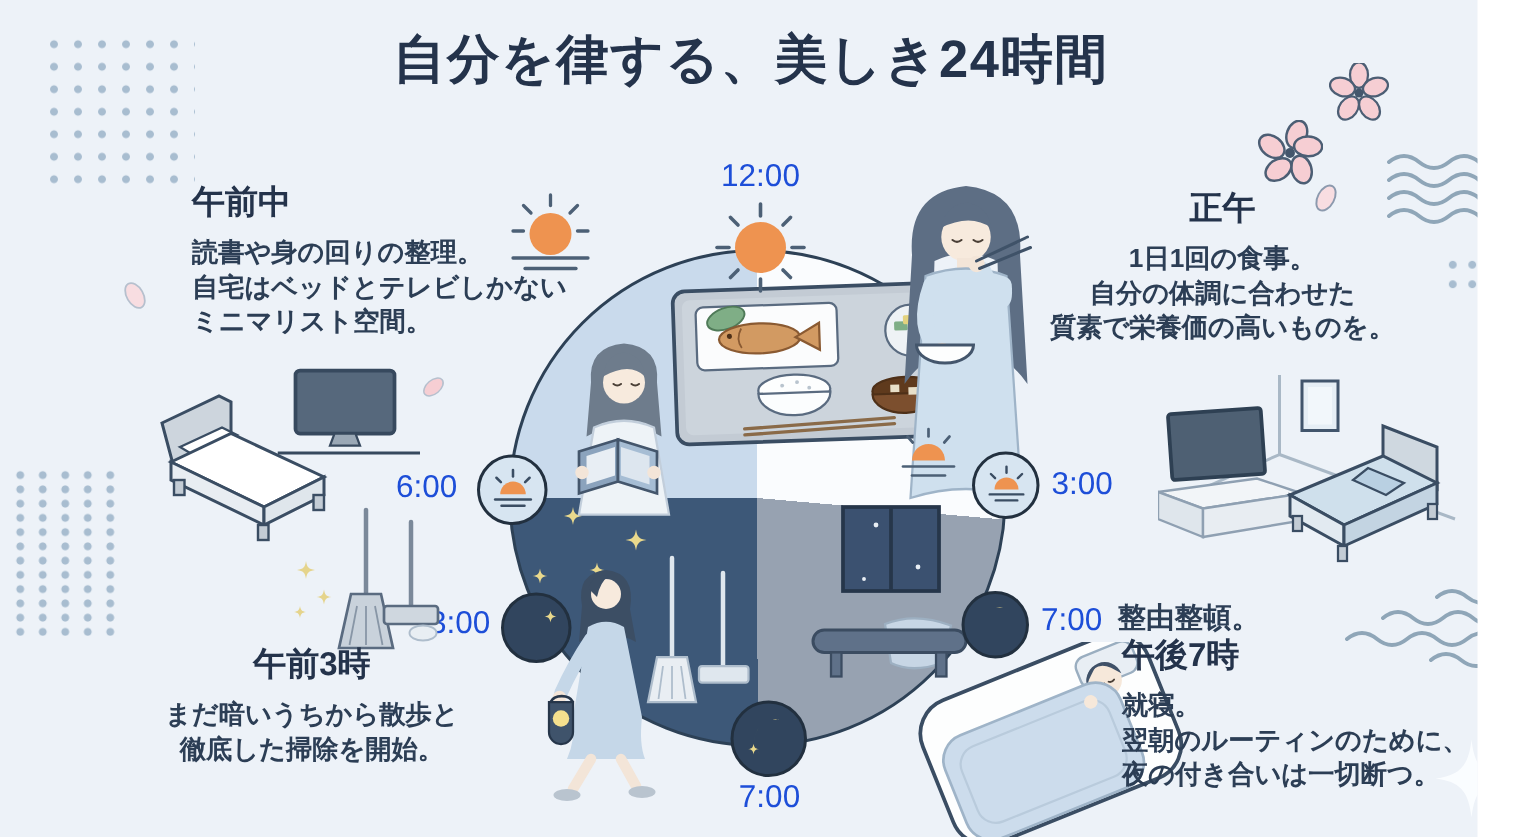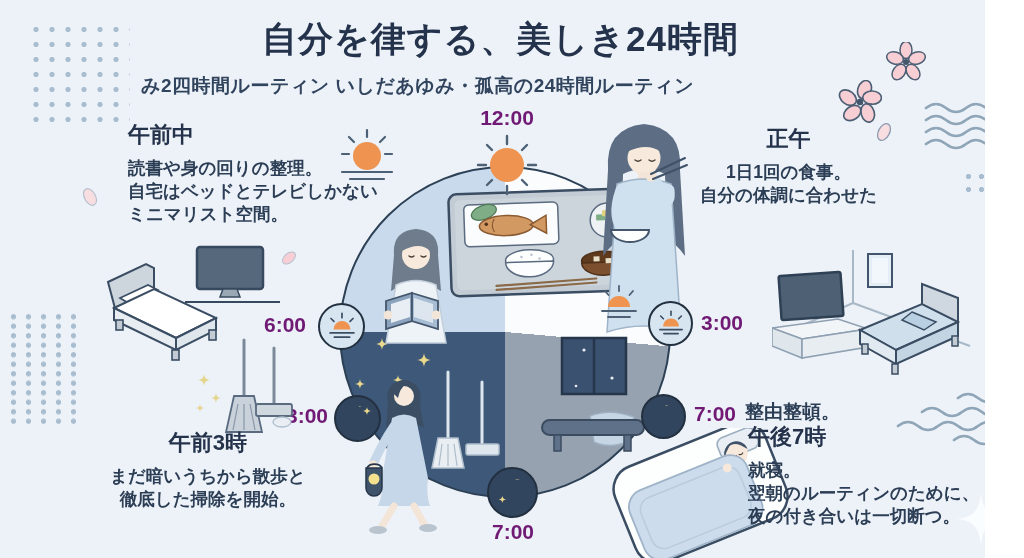--- a/index.html
+++ b/index.html
@@ -14,21 +14,21 @@
     --white:#fafcfe;
   }
   *{margin:0;padding:0;box-sizing:border-box;}
   body{font-family:"Liberation Sans","DejaVu Sans",sans-serif;}
   .stage{position:relative;width:985px;height:558px;background:#edf2f8;overflow:hidden;}
   .abs{position:absolute;}
   .title{width:100%;text-align:center;font-size:35px;font-weight:700;color:var(--text);letter-spacing:1px;}
   .subtitle{font-size:19px;font-weight:700;color:#31445e;letter-spacing:.5px;}
   .heading{font-size:22px;font-weight:700;color:var(--text);margin-bottom:7px;}
   .bodyline{font-size:17.5px;font-weight:600;color:var(--body);line-height:23px;white-space:nowrap;}
-  .timelabel{font-size:21px;font-weight:700;color:#701a75;}
+  .timelabel{font-size:21px;font-weight:400;color:#1d4ed8;}
   .note{font-size:19px;font-weight:700;color:var(--body);}
   .clockface{
     width:332px;height:332px;border-radius:50%;
     border:2.5px solid #2d4156;
     background:conic-gradient(from 0deg,
       var(--white) 0deg 95deg,
       var(--gray) 95deg 180deg,
       var(--navy) 180deg 270deg,
       var(--lblue) 270deg 360deg);
   }
@@ -92,21 +92,20 @@
   </svg>
   <svg class="abs" style="left:280px;top:248px;" width="18" height="20" viewBox="0 0 20 24">
     <ellipse cx="10" cy="12" rx="5.5" ry="9" fill="#f6ced3" stroke="#b6c0ce" stroke-width="1.2" transform="rotate(50 10 12)"></ellipse>
   </svg>
 
   <svg class="abs" style="left:952px;top:490px;" width="58" height="58" viewBox="-29 -29 58 58">
     <path d="M0,-26 C2,-8 8,-2 24,0 C8,2 2,8 0,26 C-2,8 -8,2 -24,0 C-8,-2 -2,-8 0,-26 Z" fill="#fbfdff" opacity="0.95"></path>
   </svg>
 
   <div class="abs title" style="top:16px;left:8px;">自分を律する、美しき24時間</div>
-  <div class="abs subtitle" style="left:141px;top:73px;">み2四時間ルーティン いしだあゆみ・孤高の24時間ルーティン</div>
 
   <svg class="abs" style="left:334px;top:126px;" width="66" height="58" viewBox="0 0 66 58">
     <g stroke="#4c6076" stroke-width="2.2" stroke-linecap="round">
       <line x1="33" y1="4" x2="33" y2="11"></line>
         <line x1="15" y1="11" x2="20" y2="16"></line>
       <line x1="51" y1="11" x2="46" y2="16"></line>
         <line x1="8" y1="28" x2="15" y2="28"></line>
       <line x1="58" y1="28" x2="51" y2="28"></line>
     </g>
     <circle cx="33" cy="30" r="14" fill="#ee9350"></circle>
@@ -411,20 +410,21 @@
     <div class="heading">午前中</div>
     <div class="bodyline">読書や身の回りの整理。</div>
     <div class="bodyline">自宅はベッドとテレビしかない</div>
     <div class="bodyline">ミニマリスト空間。</div>
   </div>
 
   <div class="abs" style="left:700px;top:124px;text-align:center;">
     <div class="heading">正午</div>
     <div class="bodyline">1日1回の食事。</div>
     <div class="bodyline">自分の体調に合わせた</div>
+    <div class="bodyline">質素で栄養価の高いものを。</div>
   </div>
 
   <div class="abs note" style="left:745px;top:371px;margin-top:28px;">整由整頓。</div>
 
   <div class="abs" style="left:110px;top:428px;text-align:center;">
     <div class="heading">午前3時</div>
     <div class="bodyline">まだ暗いうちから散歩と</div>
     <div class="bodyline">徹底した掃除を開始。</div>
   </div>
 

